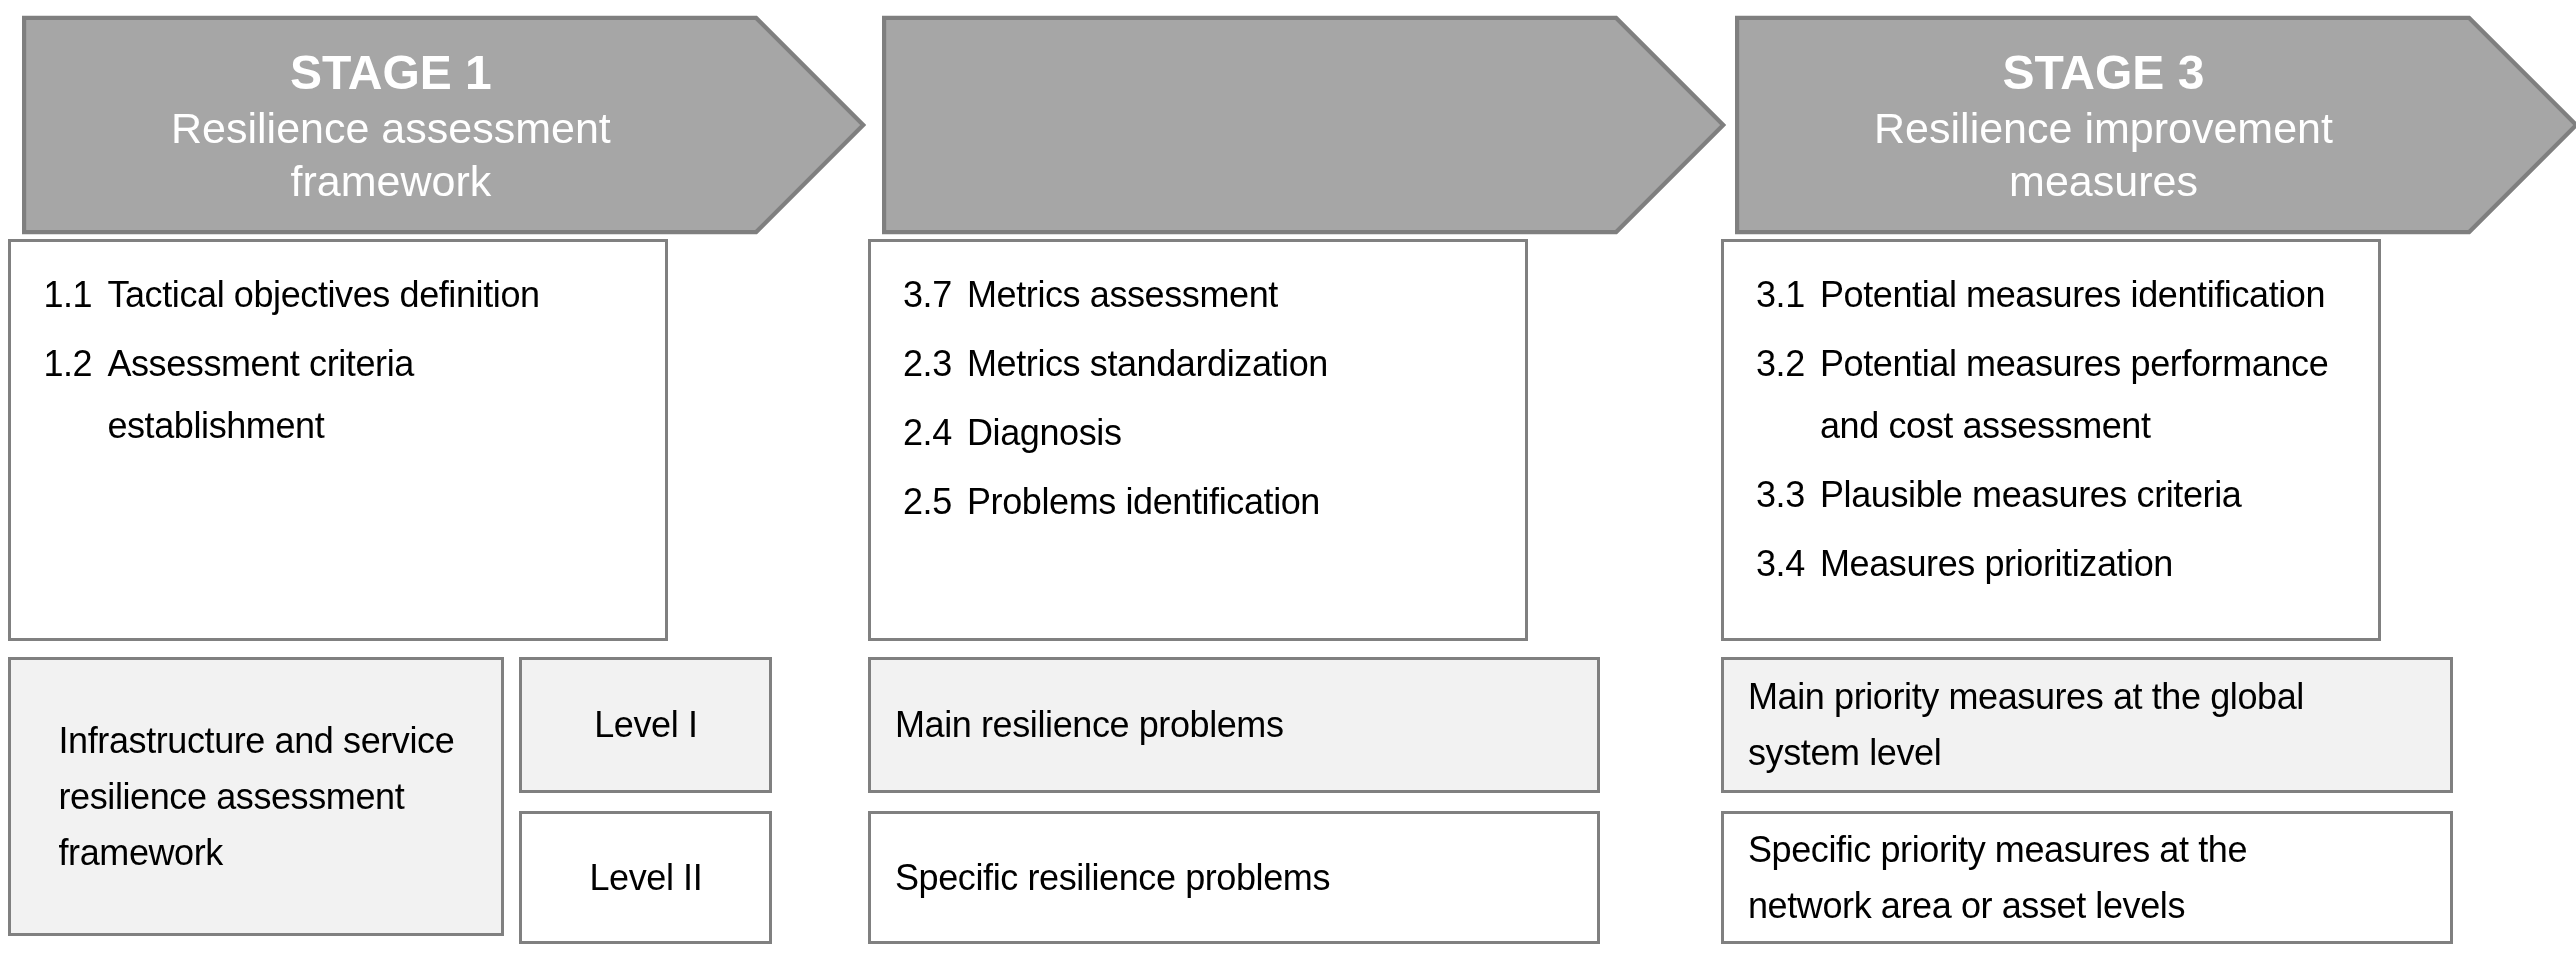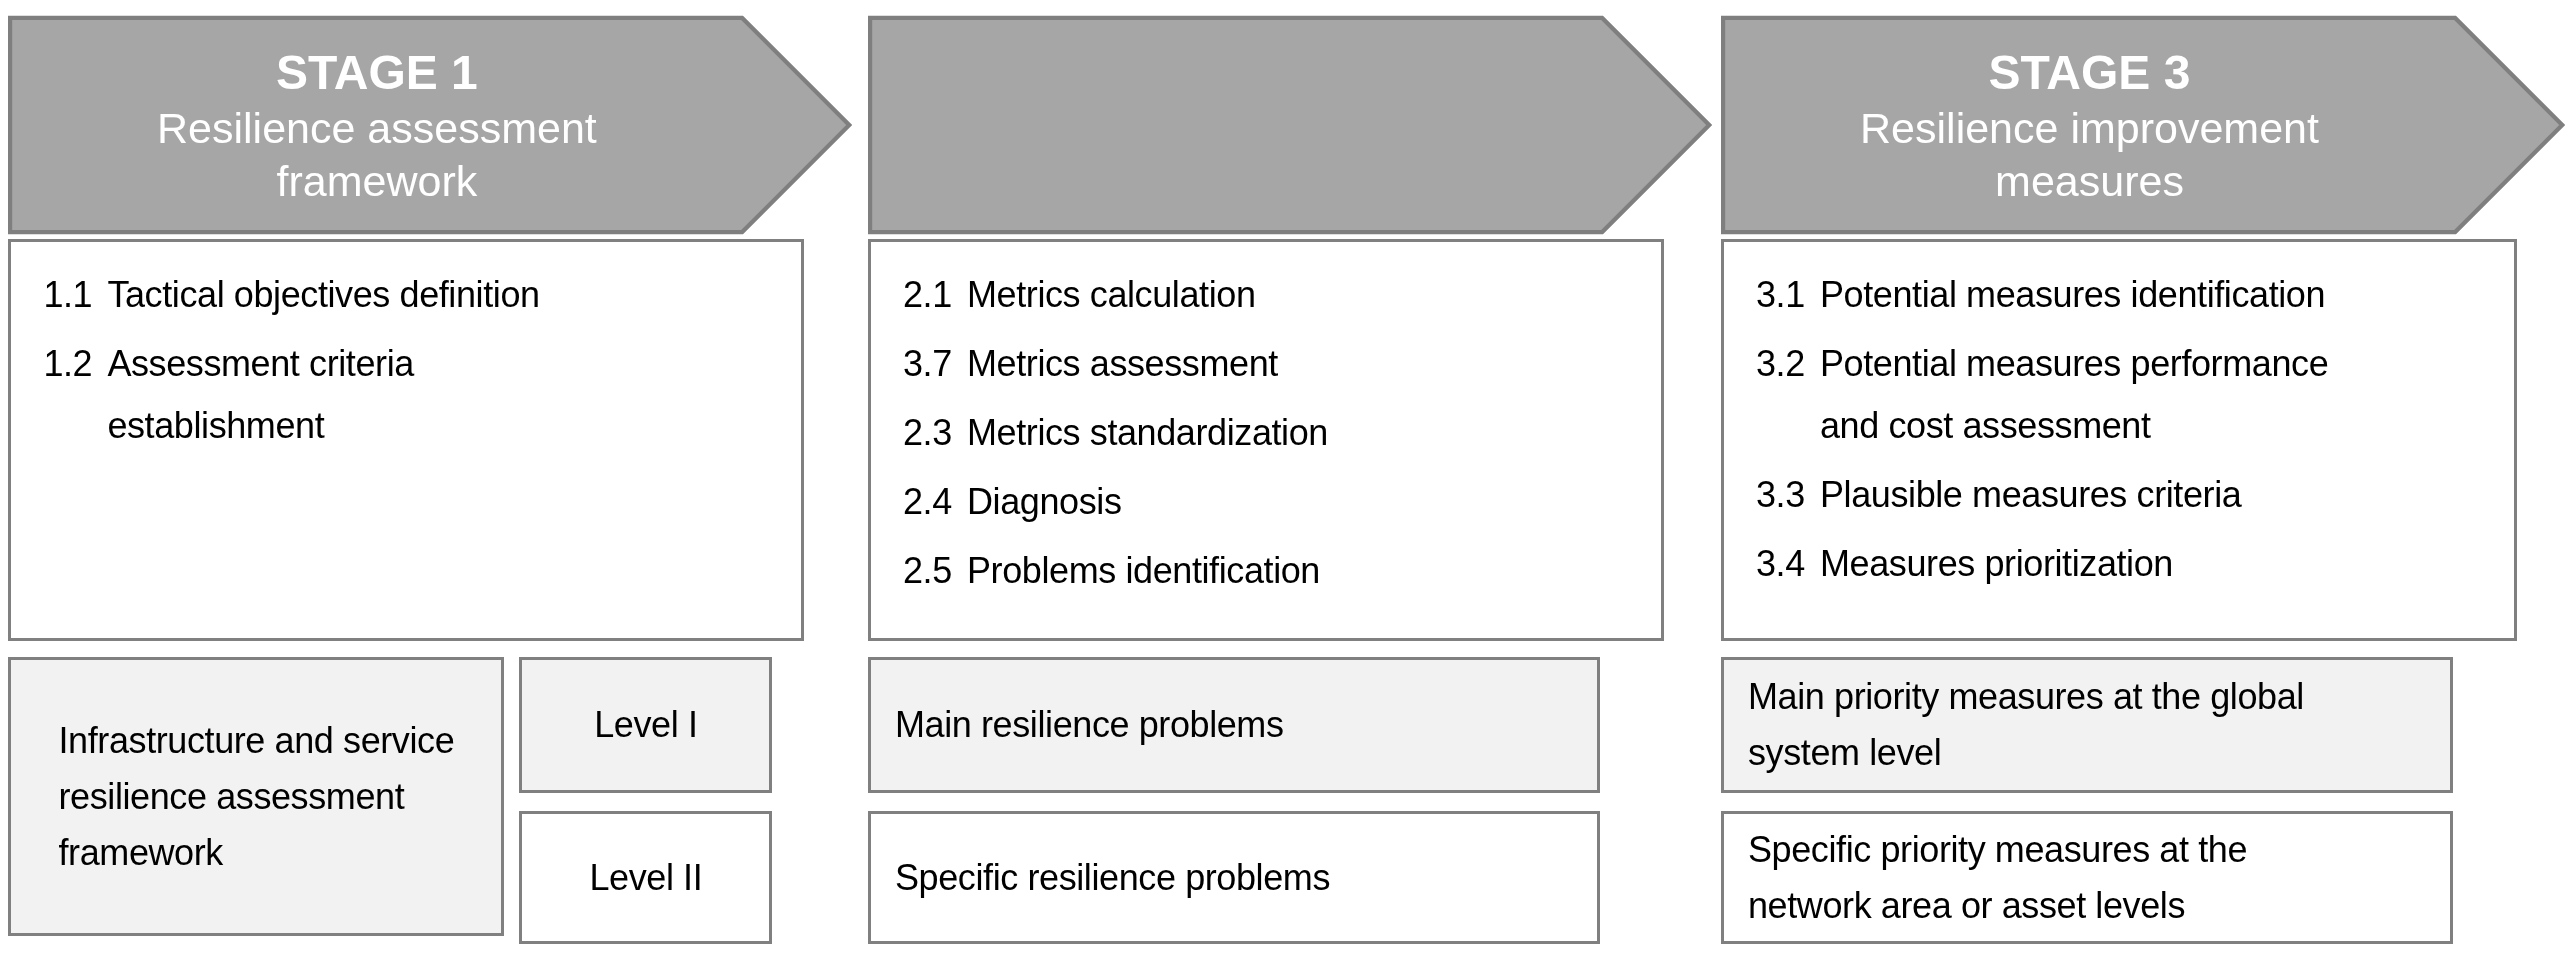--- a/index.html
+++ b/index.html
@@ -10,35 +10,35 @@
     height: 960px;
     background: #ffffff;
     overflow: hidden;
   }
   .col { position: absolute; top: 0; height: 100%; }
   .col1 { left: 8.4px; }
   .col2 { left: 868px; }
   .col3 { left: 1721px; }
 
   
-  .arrow-wrap { position: absolute; top: 15.4px; left: 0; width: 844px; height: 220px; }
+  .arrow-wrap { position: absolute; top: 15.4px; left: 14px; width: 844px; height: 220px; }
   .arrow-wrap svg { position: absolute; top: 0; left: 0; }
   .arrow-text {
     position: absolute; top: 0; left: 0;
     width: 737px; height: 220px;
     display: flex; flex-direction: column; justify-content: center; align-items: center;
     text-align: center; color: #ffffff;
   }
   .stage-label { font-size: 48px; font-weight: bold; line-height: 59px; white-space: pre-line; }
   .stage-subtitle { font-size: 43px; line-height: 53px; white-space: pre-line; }
 
   
   .steps-box {
     position: absolute; top: 239px; left: 0;
-    width: 796px; height: 402px;
+    width: 660px; height: 402px;
     background: #ffffff;
     border: 3.5px solid #808080;
     box-sizing: border-box;
     padding: 22.4px 11.2px 0 32px;
   }
   .step { font-size: 36px; line-height: 62px; letter-spacing: -0.4px; padding-left: 64px; margin-bottom: 7px; }
   .step .num { display: inline-block; width: 64px; margin-left: -64px; }
   .step .step-text { white-space: pre-line; }
 
   
@@ -106,23 +106,20 @@
 
   <div class="col col2">
     <div class="arrow-wrap">
       <svg width="844" height="220" viewBox="0 0 1206 314">
         <polygon points="3,4 1049,4 1202,157 1049,310 3,310" fill="#a6a6a6" stroke="#7f7f7f" stroke-width="6"></polygon>
       </svg>
     </div>
 
     <div class="steps-box">
       <div class="step">
-        <span class="num">2.1</span><span class="step-text">Metrics calculation</span>
-      </div>
-      <div class="step">
         <span class="num">3.7</span><span class="step-text">Metrics assessment</span>
       </div>
       <div class="step">
         <span class="num">2.3</span><span class="step-text">Metrics standardization</span>
       </div>
       <div class="step">
         <span class="num">2.4</span><span class="step-text">Diagnosis</span>
       </div>
       <div class="step">
         <span class="num">2.5</span><span class="step-text">Problems identification</span>

